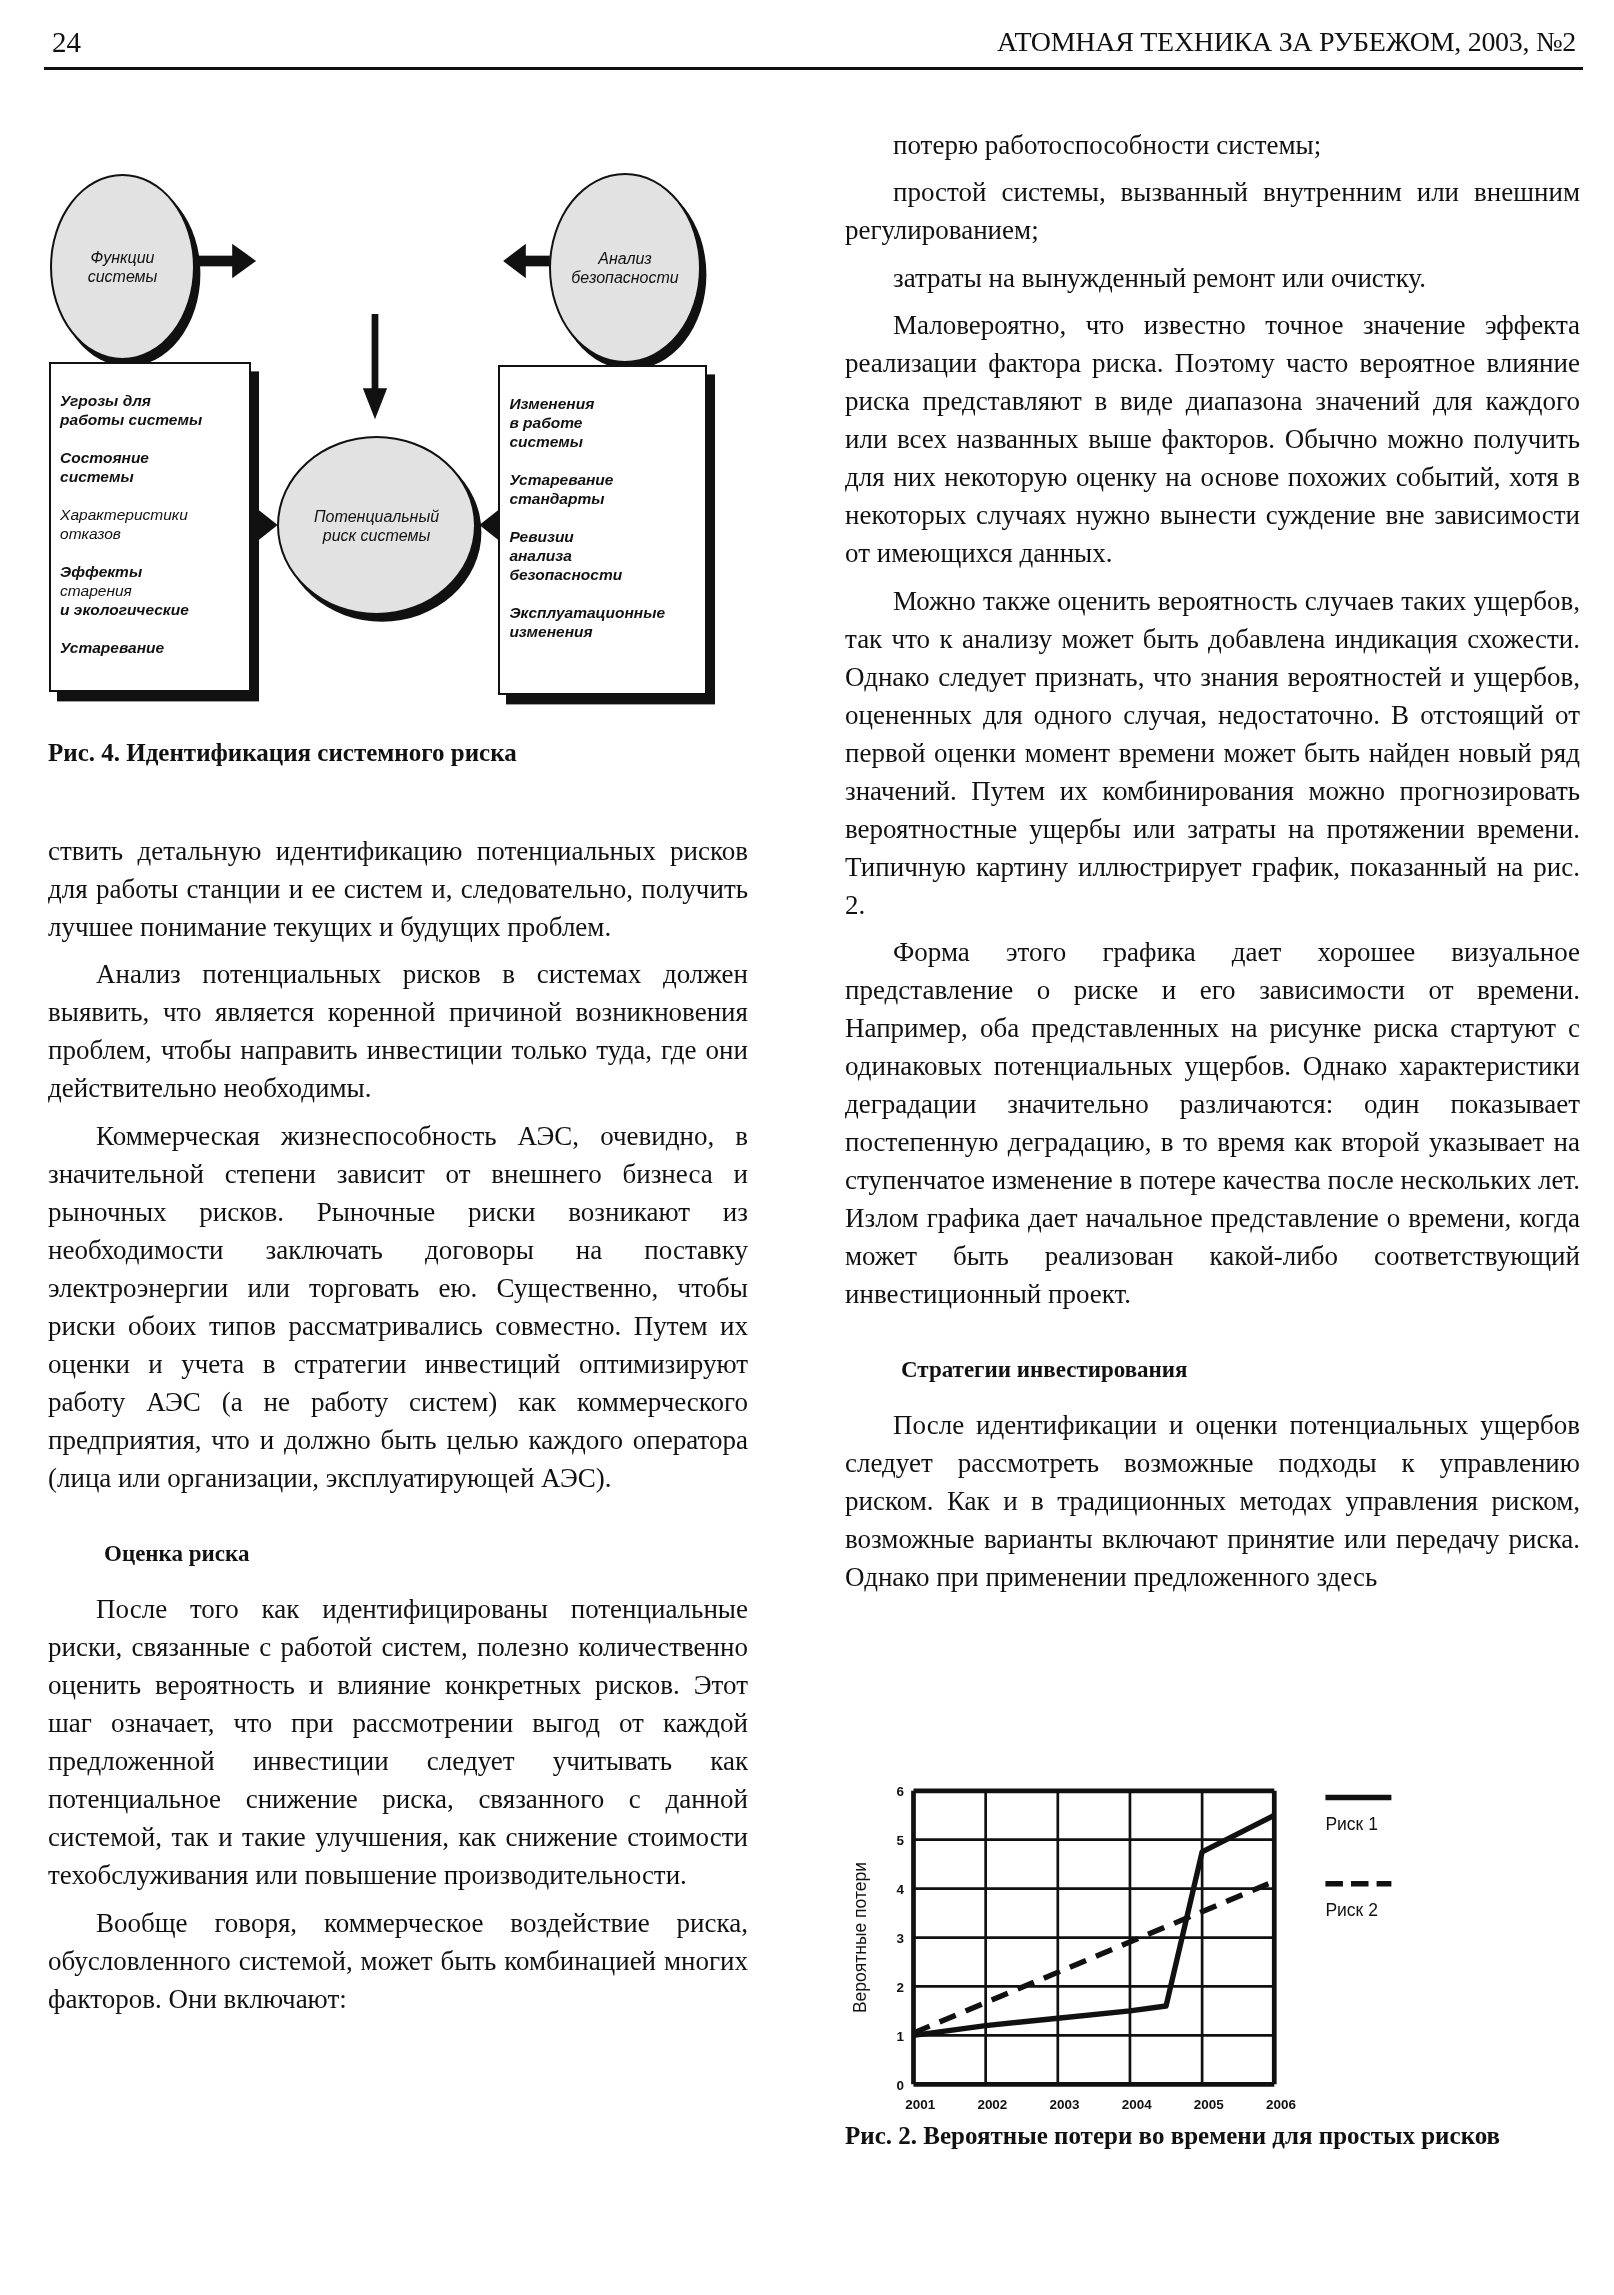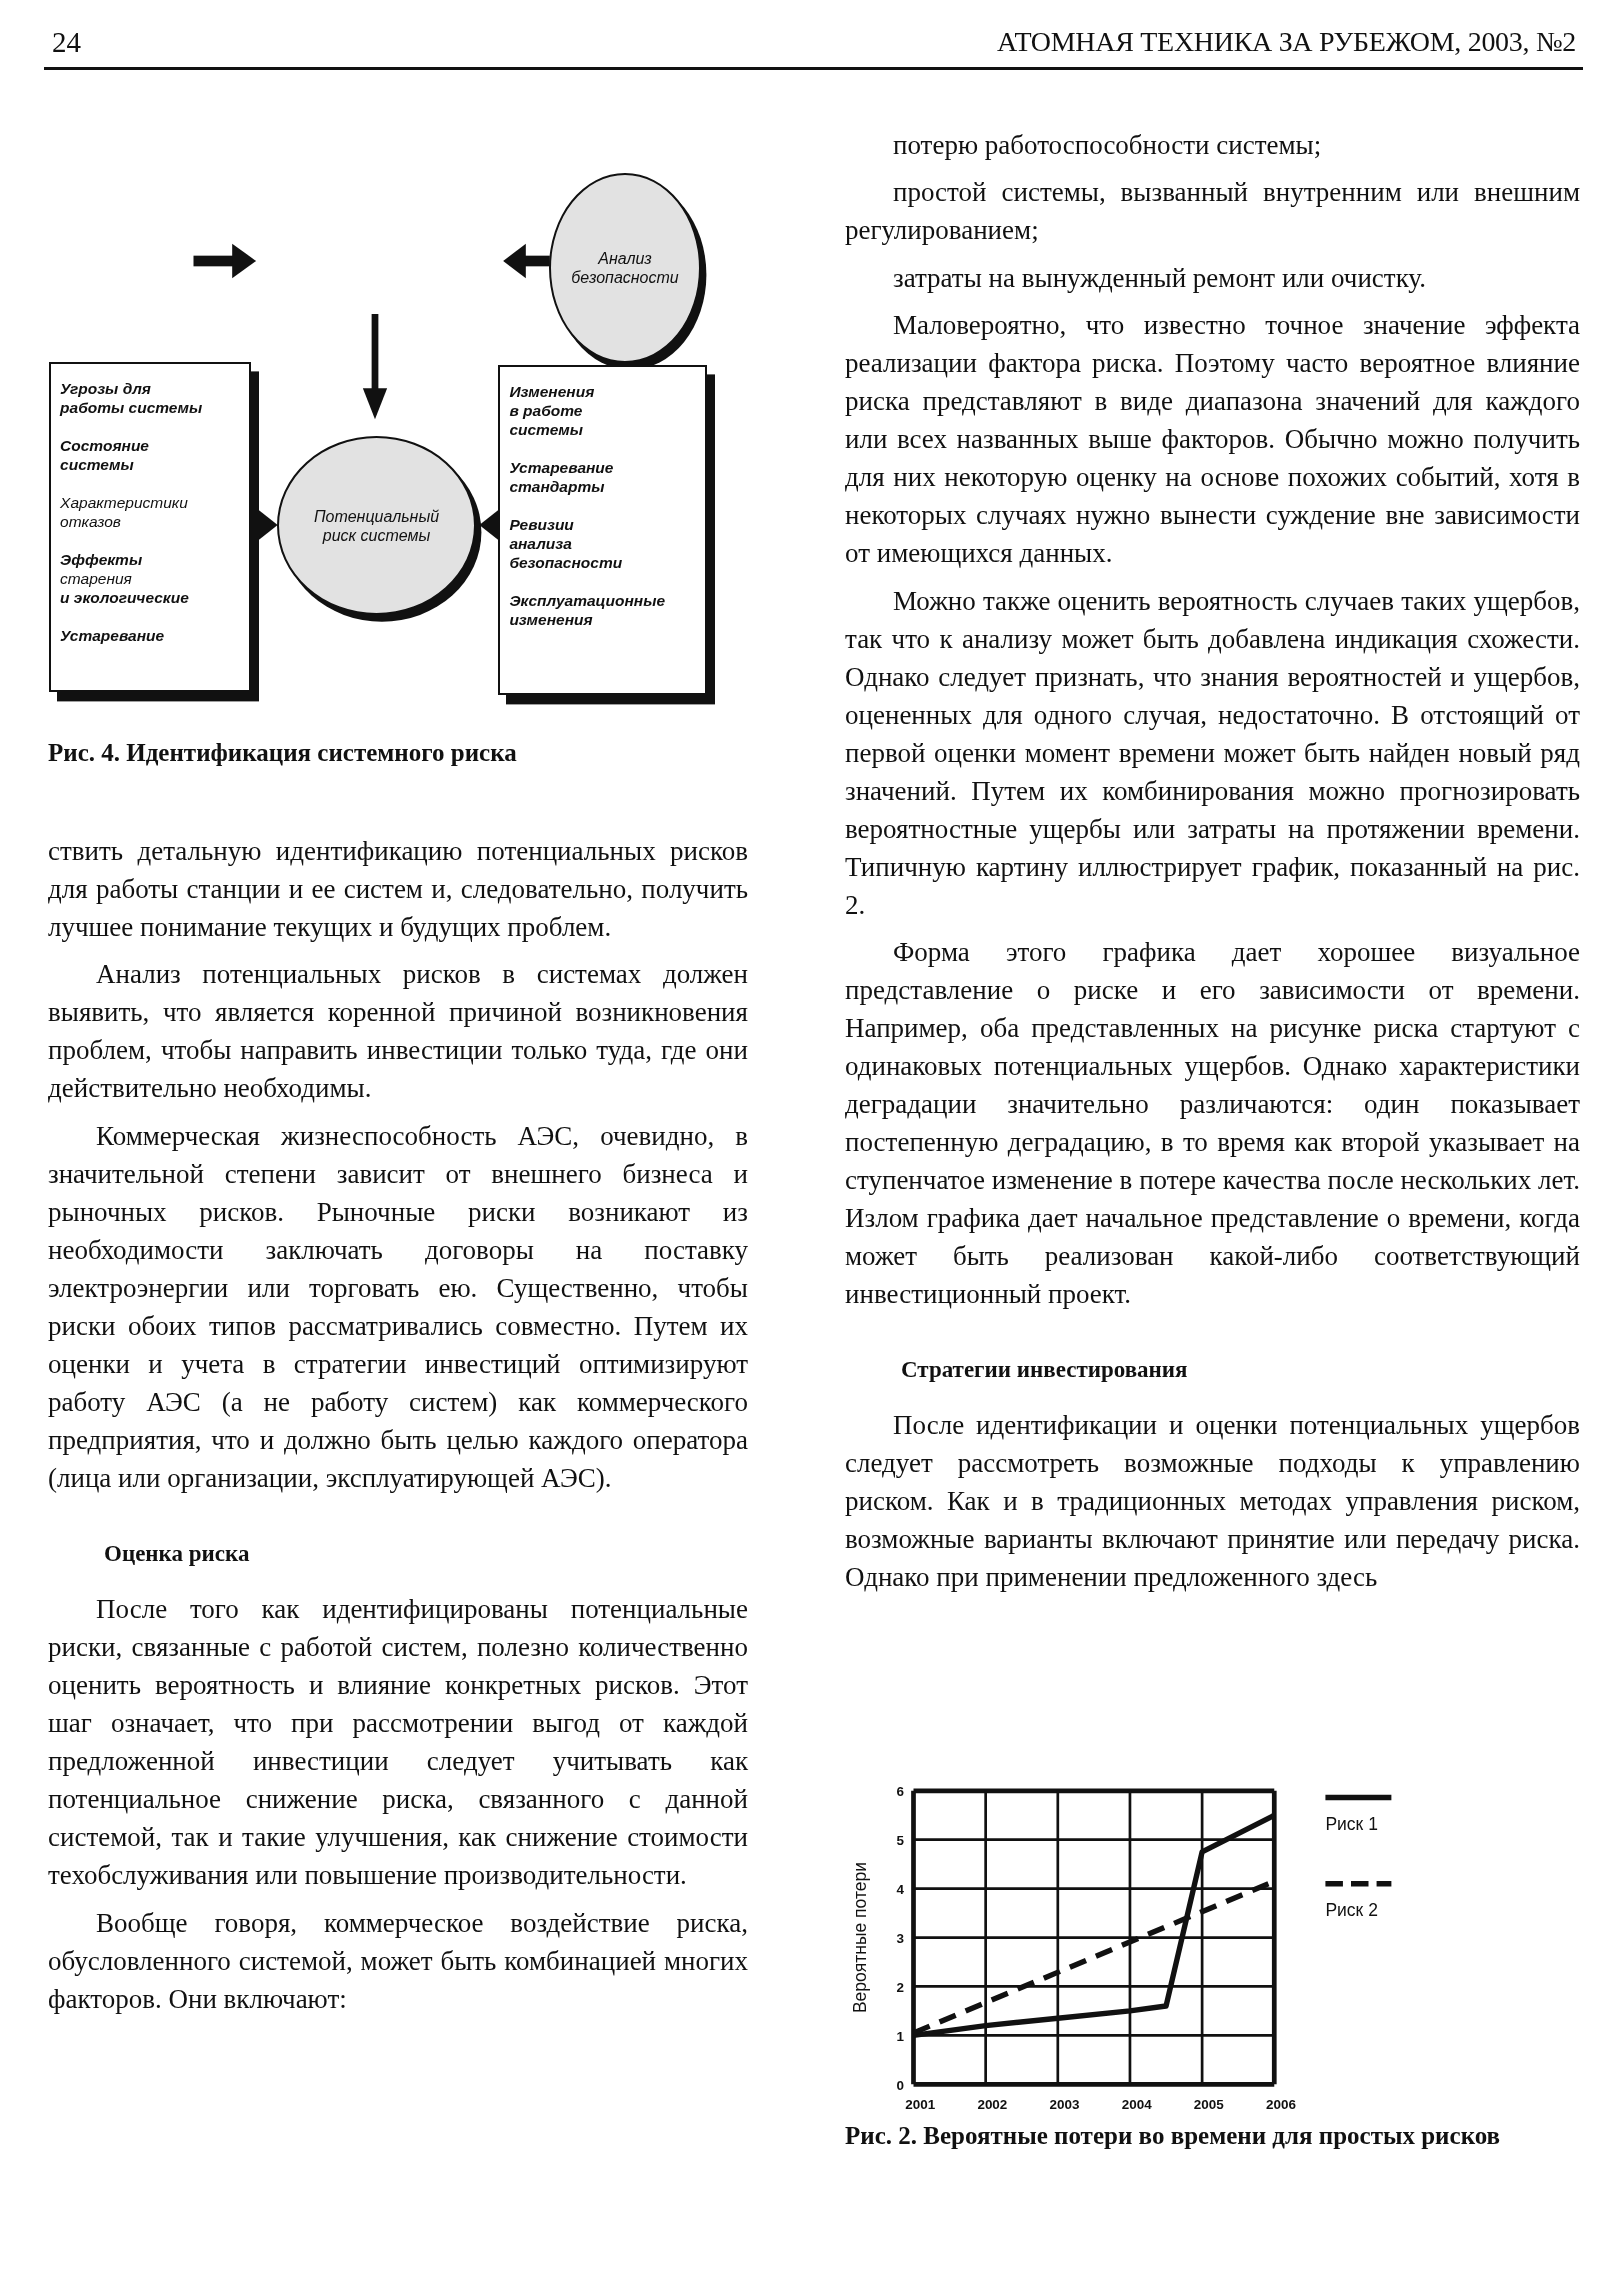--- a/index.html
+++ b/index.html
@@ -18,37 +18,40 @@
   .left-col { left: 48px; top: 832px; width: 700px; }
   .right-col { left: 845px; top: 126px; width: 735px; }
 
   
   .diagram { left: 46px; top: 155px; width: 706px; height: 579px; }
   .diag-text { font-family: "Liberation Sans", sans-serif; font-style: italic; color: #111; }
   .oval { position: absolute; border: 2.7px solid #111; border-radius: 50%; background: #e2e2e2; box-shadow: 5.4px 6.7px 0 #111; display: flex; align-items: center; justify-content: center; text-align: center; font-size: 16px; line-height: 19px; }
   .box { position: absolute; border: 2px solid #111; background: #fff; box-shadow: 8px 9.4px 0 #111; }
   .center-box { left: 209px; top: 1.3px; width: 238px; height: 149px; display: flex; align-items: flex-start; justify-content: center; text-align: center; font-weight: bold; font-size: 17px; line-height: 21.5px; padding-top: 39px; box-sizing: border-box; }
   .list-box { font-size: 15.5px; line-height: 19px; padding: 15px 9.4px; box-sizing: border-box; font-weight: bold; }
-  .list-box .item { margin-bottom: 19px; }
+  .list-box .item { margin-bottom: 19px; margin-top: 12px; }
   .list-box .item.thin { font-weight: normal; }
   .caption { font-weight: bold; font-size: 25px; }
 
   
   .chart { left: 834px; top: 1776px; width: 754px; height: 377px; }
   .chart svg text { font-family: "Liberation Sans", sans-serif; }
   .fig2-caption { left: 845px; top: 2119px; width: 713px; font-weight: bold; font-size: 25px; line-height: 34px; }
 </style>
 </head>
 <body>
 
 <div class="abs hdr-num">24</div>
 <div class="abs hdr-title">АТОМНАЯ ТЕХНИКА ЗА РУБЕЖОМ, 2003, №2</div>
 <div class="abs hdr-rule"></div>
 
 <div class="abs diagram diag-text">
+  <div class="oval" style="left:4px; top:19px; width:141px; height:182px;">
+    <span style="width:87px;">Функции системы</span>
+  </div>
 
   <svg class="abs" style="left:147px; top:86px;" width="65" height="40" viewBox="0 0 96 60">
     <rect x="0" y="22" width="60" height="16" fill="#111"></rect>
     <polygon points="58,4 94,30 58,56" fill="#111"></polygon>
   </svg>
 
   <svg class="abs" style="left:457px; top:86px;" width="47" height="40" viewBox="0 0 70 60">
     <rect x="30" y="22" width="40" height="16" fill="#111"></rect>
     <polygon points="34,4 0,30 34,56" fill="#111"></polygon>
   </svg>

